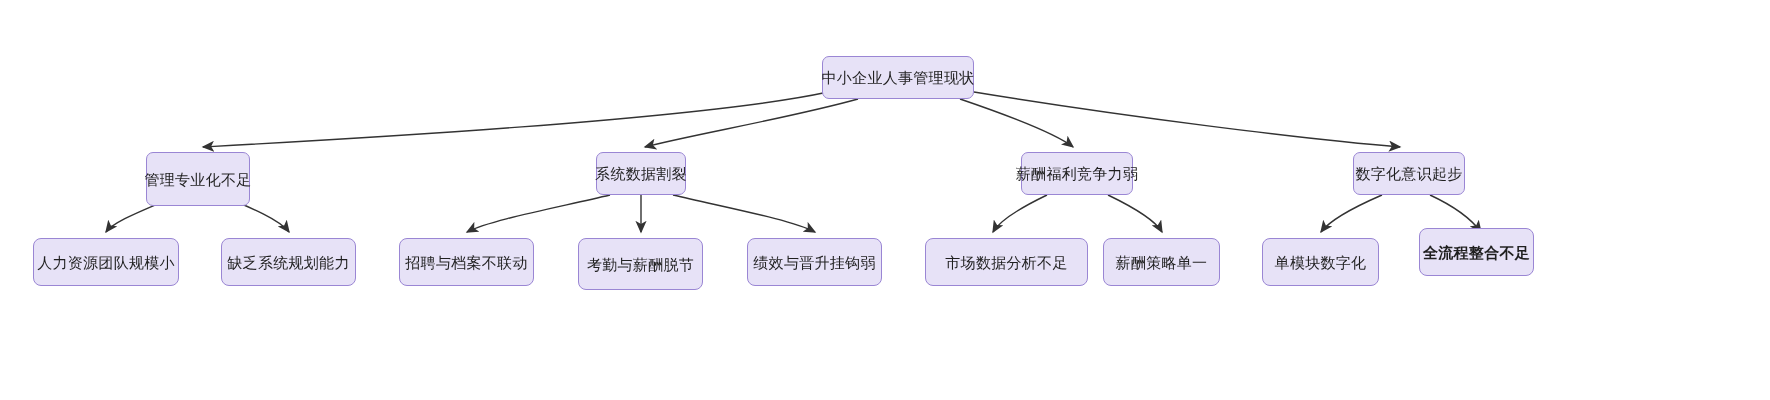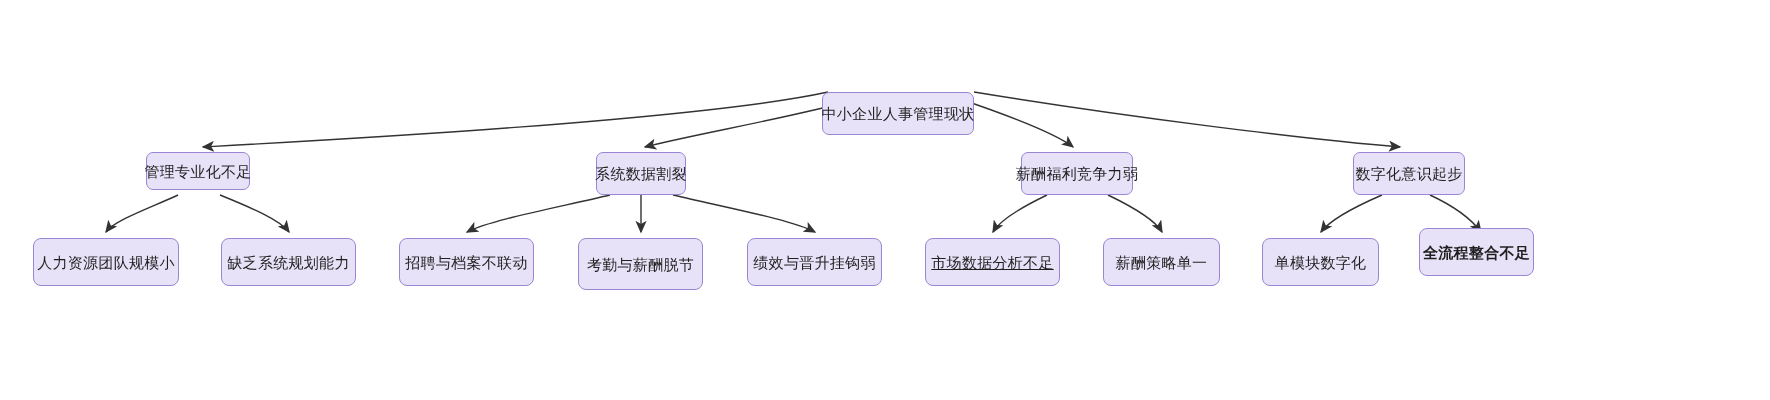--- a/index.html
+++ b/index.html
@@ -71,26 +71,26 @@
         <path d="M 610 195 C 555 208, 490 220, 467 232" fill="none" stroke="#333333" stroke-width="1.4" marker-end="url(#arrowhead)"></path>
         <path d="M 641 195 C 641 208, 641 220, 641 232" fill="none" stroke="#333333" stroke-width="1.4" marker-end="url(#arrowhead)"></path>
         <path d="M 673 195 C 728 208, 792 220, 815 232" fill="none" stroke="#333333" stroke-width="1.4" marker-end="url(#arrowhead)"></path>
         <path d="M 1047 195 C 1020 208, 1000 220, 993 232" fill="none" stroke="#333333" stroke-width="1.4" marker-end="url(#arrowhead)"></path>
         <path d="M 1108 195 C 1135 208, 1155 220, 1162 232" fill="none" stroke="#333333" stroke-width="1.4" marker-end="url(#arrowhead)"></path>
         <path d="M 1382 195 C 1352 208, 1330 220, 1321 232" fill="none" stroke="#333333" stroke-width="1.4" marker-end="url(#arrowhead)"></path>
         <path d="M 1430 195 C 1458 208, 1472 220, 1481 232" fill="none" stroke="#333333" stroke-width="1.4" marker-end="url(#arrowhead)"></path>
       </g>
   </svg>
 
-  <div class="node rounded" id="node-root" style="left: 822px; top: 56px; width: 152px; height: 43px; margin-top: 36px;">
+  <div class="node rounded" id="node-root" style="left: 822px; top: 56px; width: 152px; height: 43px;">
     <span class="node-label">中小企业人事管理现状</span>
   </div>
 
   <div id="node-layer">
-      <div class="node rounded" style="left: 146px; top: 152px; width: 104px; height: 38px;">
+      <div class="node rounded" style="left: 146px; top: 152px; width: 104px; height: 54px;">
         <span class="node-label">管理专业化不足</span>
       </div>
       <div class="node sharp" style="left: 33px; top: 238px; width: 146px; height: 48px;">
         <span class="node-label">人力资源团队规模小</span>
       </div>
       <div class="node sharp" style="left: 221px; top: 238px; width: 135px; height: 48px;">
         <span class="node-label">缺乏系统规划能力</span>
       </div>
       <div class="node rounded" style="left: 596px; top: 152px; width: 90px; height: 43px;">
         <span class="node-label">系统数据割裂</span>
@@ -100,21 +100,21 @@
       </div>
       <div class="node sharp" style="left: 578px; top: 238px; width: 125px; height: 52px;">
         <span class="node-label">考勤与薪酬脱节</span>
       </div>
       <div class="node sharp" style="left: 747px; top: 238px; width: 135px; height: 48px;">
         <span class="node-label">绩效与晋升挂钩弱</span>
       </div>
       <div class="node rounded" style="left: 1021px; top: 152px; width: 112px; height: 43px;">
         <span class="node-label">薪酬福利竞争力弱</span>
       </div>
-      <div class="node sharp" style="left: 925px; top: 238px; width: 135px; height: 48px; text-decoration: underline;">
+      <div class="node sharp" style="left: 925px; top: 238px; width: 163px; height: 48px;">
         <span class="node-label">市场数据分析不足</span>
       </div>
       <div class="node sharp" style="left: 1103px; top: 238px; width: 117px; height: 48px;">
         <span class="node-label">薪酬策略单一</span>
       </div>
       <div class="node rounded" style="left: 1353px; top: 152px; width: 112px; height: 43px;">
         <span class="node-label">数字化意识起步</span>
       </div>
       <div class="node sharp" style="left: 1262px; top: 238px; width: 117px; height: 48px;">
         <span class="node-label">单模块数字化</span>

